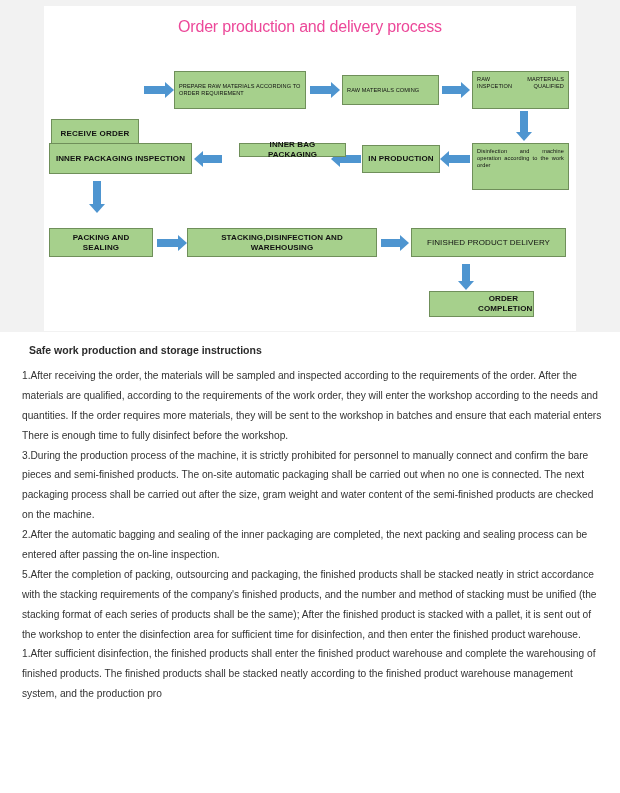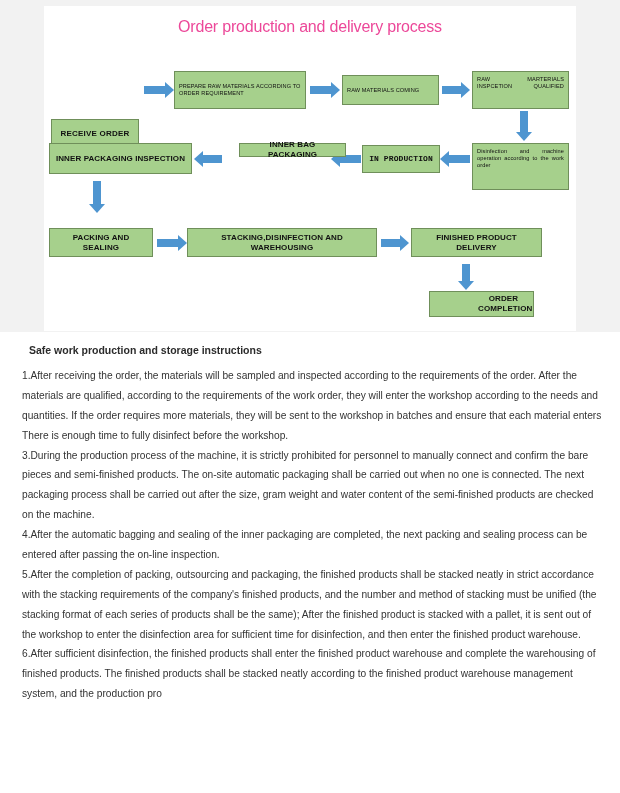--- a/index.html
+++ b/index.html
@@ -134,21 +134,21 @@
 
     <div class="fbox justify top" style="left:428px;top:137px;width:97px;height:47px;font-size:5.6px;letter-spacing:0.1px;">
       <span class="t">Disinfection and machine operation according to the work order</span>
     </div>
 
     <div class="arrow left" style="left:396px;top:145px;width:30px;height:16px;">
       <span class="shaft" style="width:22px;"></span>
       <span class="head"></span>
     </div>
 
-    <div class="fbox center" style="left:318px;top:139px;width:78px;height:28px;font-size:8px;font-weight:600;letter-spacing:0.1px;font-family:Liberation Mono, monospace;">
+    <div class="fbox center" style="left:318px;top:139px;width:78px;height:28px;font-size:8px;font-weight:600;letter-spacing:0.1px;">
       <span class="t">IN PRODUCTION</span>
     </div>
 
     <div class="arrow left" style="left:287px;top:145px;width:30px;height:16px;">
       <span class="shaft" style="width:22px;"></span>
       <span class="head"></span>
     </div>
 
     <div class="fbox center" style="left:179px;top:137px;width:107px;height:14px;font-size:8px;font-weight:600;letter-spacing:0.1px;margin-left:16px;">
       <span class="t">INNER BAG PACKAGING</span>
@@ -179,37 +179,37 @@
 
     <div class="fbox center" style="left:143px;top:222px;width:190px;height:29px;font-size:8px;font-weight:600;letter-spacing:0.1px;">
       <span class="t">STACKING,DISINFECTION AND WAREHOUSING</span>
     </div>
 
     <div class="arrow right" style="left:337px;top:229px;width:28px;height:16px;">
       <span class="shaft" style="width:20px;"></span>
       <span class="head"></span>
     </div>
 
-    <div class="fbox center" style="left:367px;top:222px;width:131px;height:29px;font-size:8px;font-weight:700;letter-spacing:0.1px;">
+    <div class="fbox center" style="left:367px;top:222px;width:155px;height:29px;font-size:8px;font-weight:400;letter-spacing:0.1px;">
       <span class="t">FINISHED PRODUCT DELIVERY</span>
     </div>
 
     <div class="arrow down" style="left:414px;top:258px;width:16px;height:26px;">
       <span class="shaft" style="height:18px;"></span>
       <span class="head"></span>
     </div>
 
     <div class="fbox center" style="left:385px;top:285px;width:105px;height:26px;font-size:8px;font-weight:600;letter-spacing:0.1px;padding-left:44px;">
       <span class="t">ORDER COMPLETION</span>
     </div>
 
   </div>
 </div>
 
 <div id="instructions">
   <div id="instr-heading">Safe work production and storage instructions</div>
 
   <p class="para">1.After receiving the order, the materials will be sampled and inspected according to the requirements of the order. After the materials are qualified, according to the requirements of the work order, they will enter the workshop according to the needs and quantities. If the order requires more materials, they will be sent to the workshop in batches and ensure that each material enters There is enough time to fully disinfect before the workshop.</p>
   <p class="para">3.During the production process of the machine, it is strictly prohibited for personnel to manually connect and confirm the bare pieces and semi-finished products. The on-site automatic packaging shall be carried out when no one is connected. The next packaging process shall be carried out after the size, gram weight and water content of the semi-finished products are checked on the machine.</p>
-  <p class="para">4.After the automatic bagging and sealing of the inner packaging are completed, the next packing and sealing process can be entered after passing the on-line inspection.</p>
+  <p class="para">2.After the automatic bagging and sealing of the inner packaging are completed, the next packing and sealing process can be entered after passing the on-line inspection.</p>
   <p class="para">5.After the completion of packing, outsourcing and packaging, the finished products shall be stacked neatly in strict accordance with the stacking requirements of the company's finished products, and the number and method of stacking must be unified (the stacking format of each series of products shall be the same); After the finished product is stacked with a pallet, it is sent out of the workshop to enter the disinfection area for sufficient time for disinfection, and then enter the finished product warehouse.</p>
-  <p class="para">6.After sufficient disinfection, the finished products shall enter the finished product warehouse and complete the warehousing of finished products. The finished products shall be stacked neatly according to the finished product warehouse management system, and the production pro</p>
+  <p class="para">1.After sufficient disinfection, the finished products shall enter the finished product warehouse and complete the warehousing of finished products. The finished products shall be stacked neatly according to the finished product warehouse management system, and the production pro</p>
 </div>
 
 </body></html>

